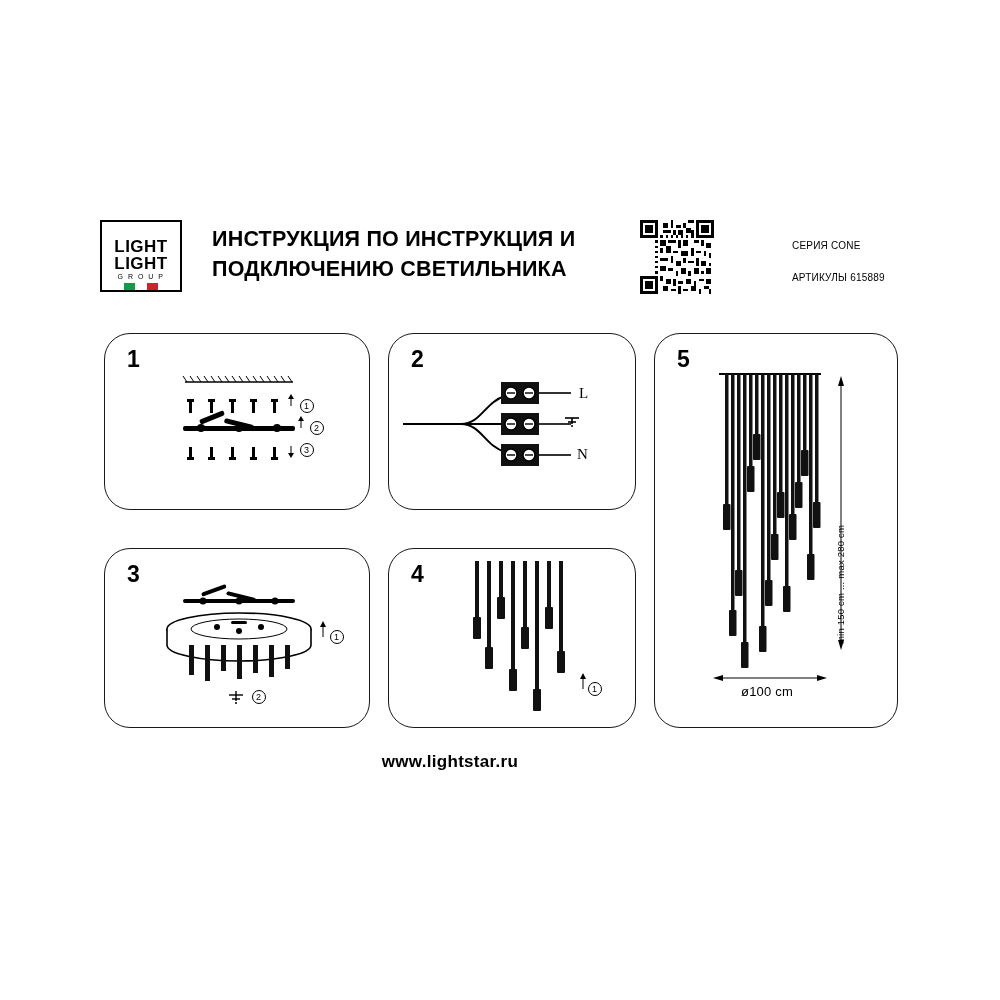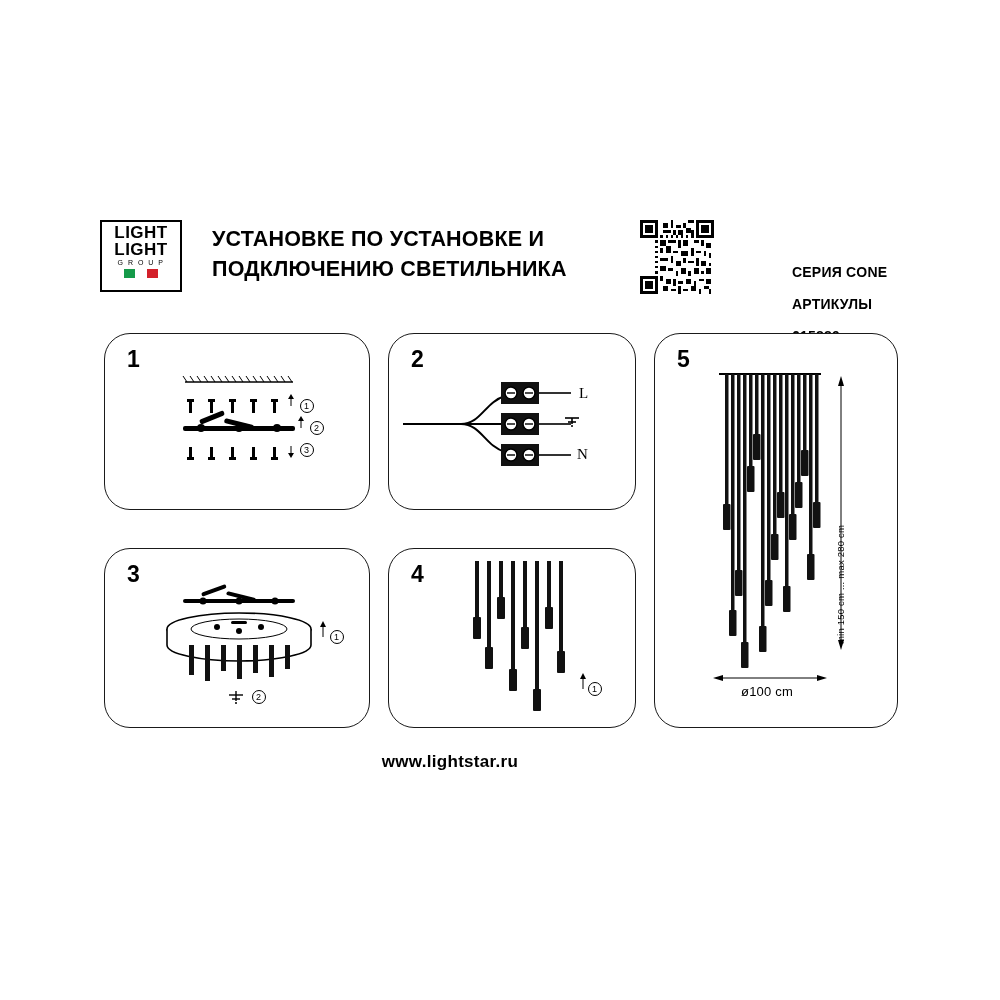--- a/index.html
+++ b/index.html
@@ -32,21 +32,21 @@
   .logo {
     position: absolute;
     left: 0; top: 8px;
     width: 82px; height: 72px;
     border: 2px solid #000;
     box-sizing: border-box;
     display: flex;
     flex-direction: column;
     align-items: center;
     justify-content: flex-start;
-    padding-top: 2px;
+    padding-top: 16px;
   }
   .logo .l1, .logo .l2 {
     font-weight: bold;
     font-size: 17px;
     line-height: 17px;
     letter-spacing: 0.5px;
   }
   .logo .l3 {
     font-size: 7px;
     letter-spacing: 1.5px;
@@ -80,25 +80,24 @@
     top: 8px;
     width: 74px;
     height: 74px;
   }
   .qr svg { display: block; }
 
   .meta {
     position: absolute;
     left: 692px;
     top: 18px;
-    font-size: 14px;
-    font-weight: bold;
+    font-size: 10px;
+    font-weight: normal;
     line-height: 32px;
     letter-spacing: 0.2px;
-    margin-top: 26px;
   }
 
   
   .panel {
     position: absolute;
     border: 1.6px solid #1a1a1a;
     border-radius: 26px;
     box-sizing: border-box;
     background: #fff;
   }
@@ -165,21 +164,21 @@
       <div class="l2">LIGHT</div>
       <div class="l3">G R O U P</div>
       <div class="flag">
         <i class="g"></i>
           <i class="w"></i>
           <i class="r"></i>
       </div>
     </div>
 
     <div class="title">
-      <div>УСТАНОВКЕ ПО УСТАНОВКЕ И</div>
+      <div>ИНСТРУКЦИЯ ПО ИНСТРУКЦИЯ И</div>
       <div>ПОДКЛЮЧЕНИЮ СВЕТИЛЬНИКА</div>
     </div>
 
     <div class="qr">
       <svg width="74" height="74" viewBox="0 0 29 29" shape-rendering="crispEdges">
         <rect width="29" height="29" fill="#fff"></rect>
         <g fill="#000">
 
           <rect x="0" y="0" width="7" height="1"></rect>
             <rect x="0" y="6" width="7" height="1"></rect>

